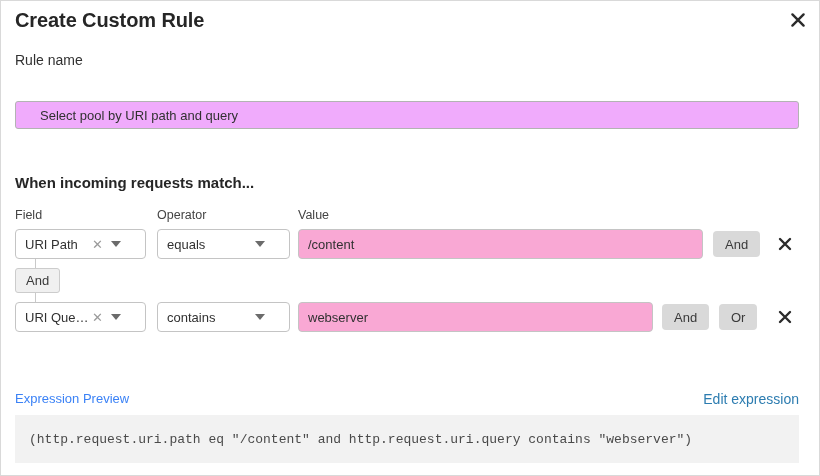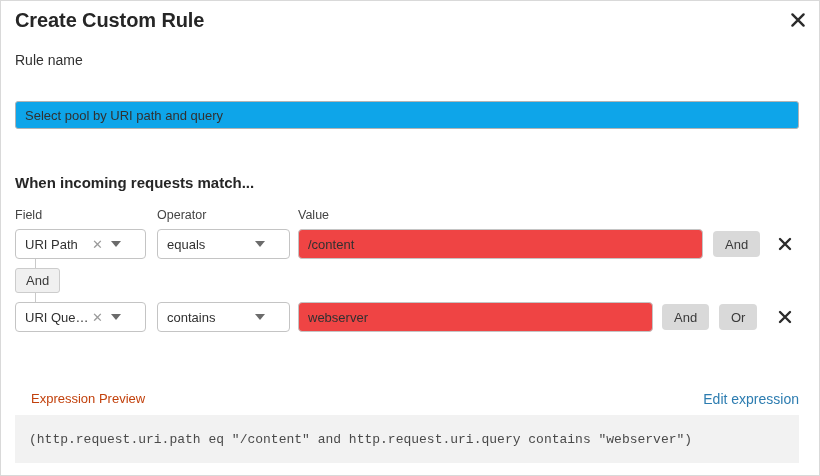--- a/index.html
+++ b/index.html
@@ -69,25 +69,25 @@
   }
   .rule-name-input {
     position: absolute;
     left: 14px;
     top: 100px;
     width: 784px;
     height: 28px;
     box-sizing: border-box;
     border: 1px solid #b3b3b3;
     border-radius: 3px;
-    background: #0ea5e9;
+    background: #f0abfc;
     font-family: "Liberation Sans", sans-serif;
     font-size: 13px;
     color: #313131;
-    padding: 0 9px;
+    padding: 0 24px;
     outline: none;
   }
 
   
   .section-title {
     position: absolute;
     left: 14px;
     top: 173px;
     font-size: 15px;
     font-weight: bold;
@@ -147,21 +147,21 @@
   .select-operator { left: 156px; width: 133px; }
   .select-operator .caret { margin-left: 0; }
 
   .value-input {
     position: absolute;
     left: 297px;
     height: 30px;
     box-sizing: border-box;
     border: 1px solid #c4c4c4;
     border-radius: 4px;
-    background: #ef4444;
+    background: #f9a8d4;
     font-family: "Liberation Sans", sans-serif;
     font-size: 13px;
     color: #313131;
     padding: 0 9px;
     outline: none;
   }
   .value-input.wide { width: 405px; }
   .value-input.narrow { width: 355px; }
 
   .logic-btn {
@@ -225,22 +225,21 @@
     align-items: center;
     cursor: pointer;
   }
 
   
   .expr-label {
     position: absolute;
     left: 14px;
     top: 390px;
     font-size: 13px;
-    color: #c2410c;
-    margin-left: 16px;
+    color: #3b82f6;
   }
   .edit-expr {
     position: absolute;
     right: 20px;
     top: 390px;
     font-size: 14px;
     color: #2c7cb0;
     text-decoration: none;
     cursor: pointer;
   }

